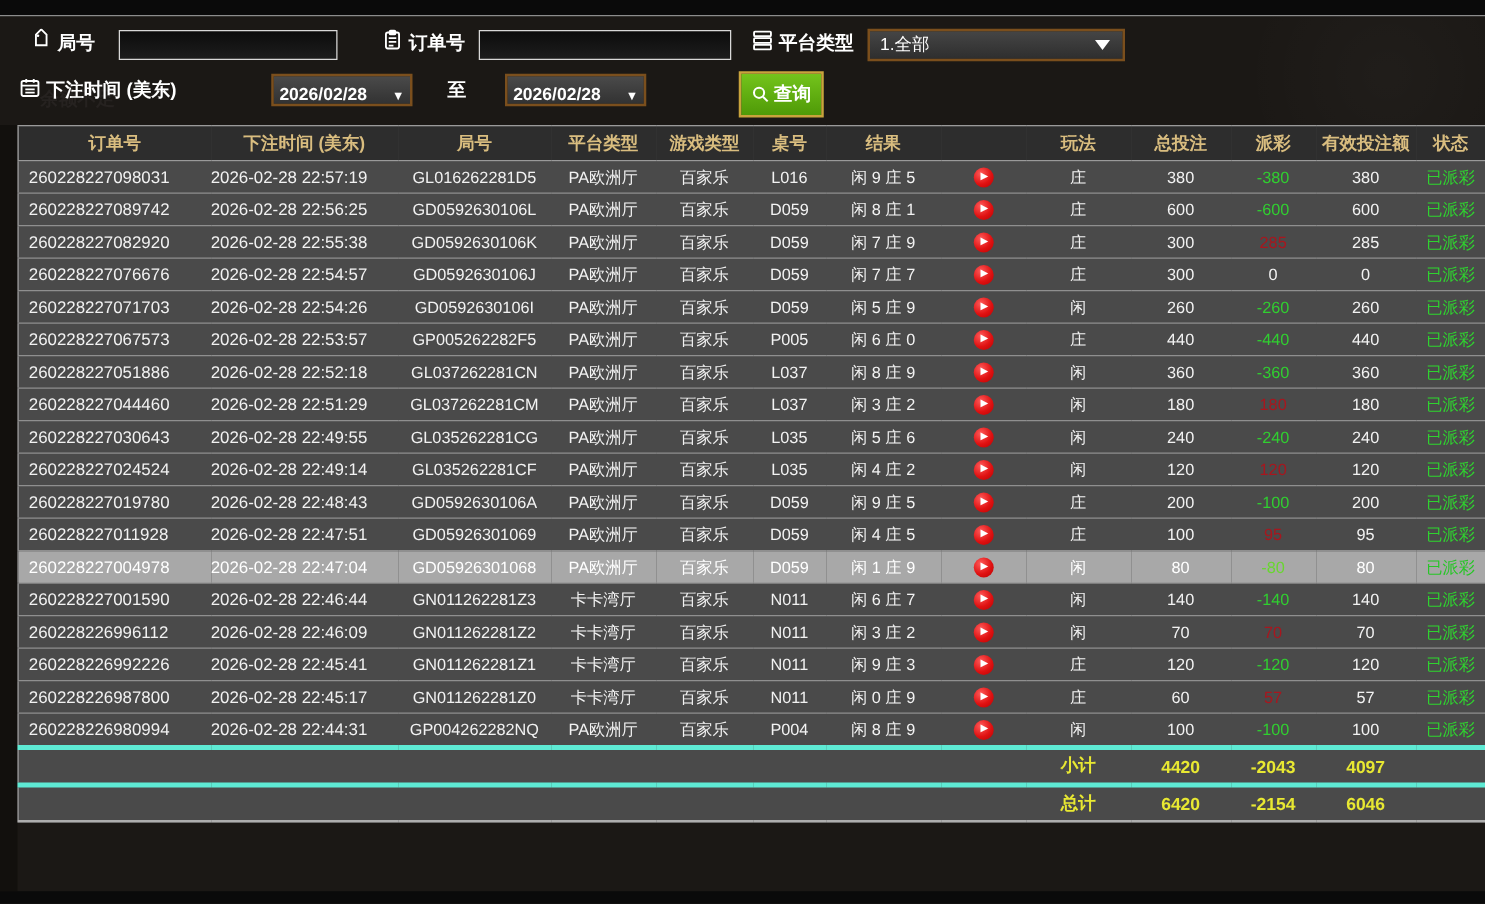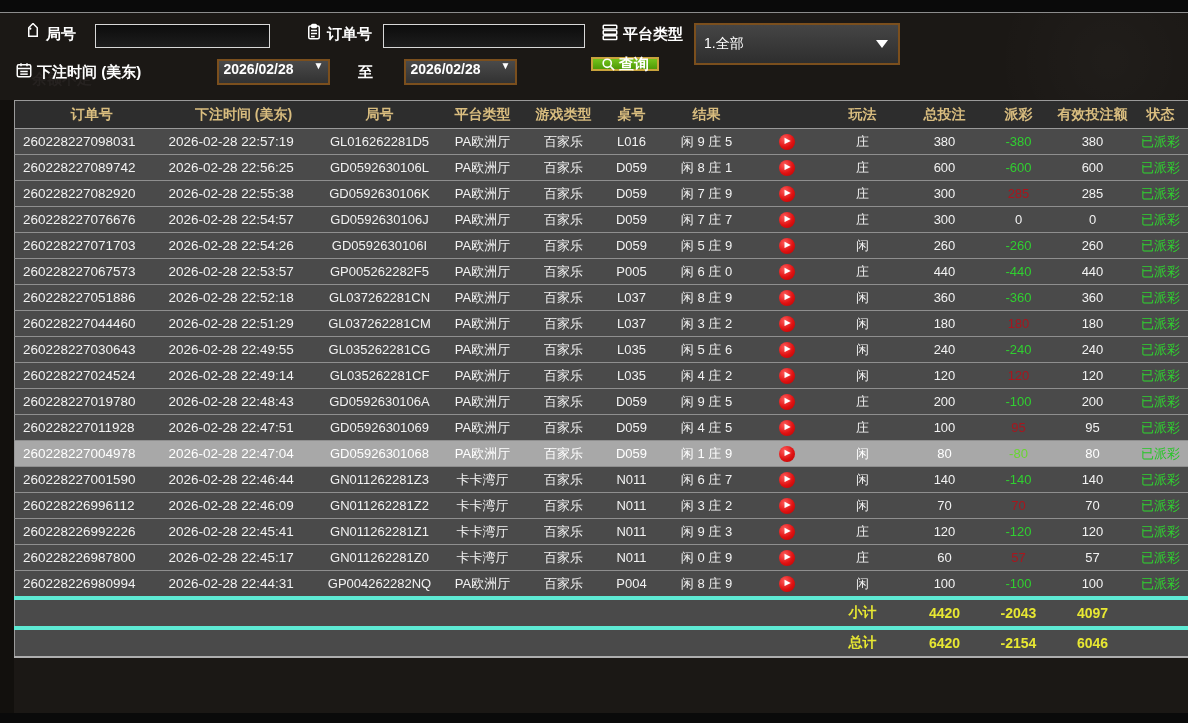--- a/index.html
+++ b/index.html
@@ -21,29 +21,29 @@
     z-index:1;pointer-events:none;}
 
   
   .flabel{position:absolute;color:#ffffff;font-size:15px;font-weight:bold;z-index:4;white-space:nowrap;}
   .ficon{position:absolute;width:18px;height:18px;z-index:4;}
   .ficon svg{width:18px;height:18px;display:block;}
   .txt-input{position:absolute;height:24px;background:linear-gradient(#0c0c0c,#1d1d1d);
     border:1px solid #d8d8d8;color:#fff;font-size:14px;padding:0 6px;box-sizing:border-box;z-index:4;outline:none;}
   .date-btn{position:absolute;height:26px;background:linear-gradient(#4a4a4a,#323232);
     border:2px solid #7b4f1d;color:#fff;font-size:14px;font-weight:bold;z-index:4;
-    display:flex;align-items:flex-start;justify-content:center;gap:20px;box-sizing:border-box;cursor:pointer;}
+    display:flex;align-items:flex-end;justify-content:center;gap:20px;box-sizing:border-box;cursor:pointer;}
   .date-btn .caret{font-size:10px;line-height:1;}
-  .select-box{position:absolute;height:42px;background:linear-gradient(#454545,#2e2e2e);
+  .select-box{position:absolute;height:26px;background:linear-gradient(#454545,#2e2e2e);
     border:2px solid #7b4f1d;color:#fff;font-size:14px;z-index:4;
     display:flex;align-items:center;box-sizing:border-box;cursor:pointer;}
   .select-box .sel-val{padding-left:8px;flex:1;}
   .select-box .sel-caret{width:0;height:0;border-left:6px solid transparent;border-right:6px solid transparent;
     border-top:8px solid #ffffff;margin-right:10px;}
-  .query-btn{position:absolute;height:14px;background:linear-gradient(#74c41c,#4f9a07);
+  .query-btn{position:absolute;height:37px;background:linear-gradient(#74c41c,#4f9a07);
     border:2px solid #c9a33c;color:#fff;font-size:15px;font-weight:bold;z-index:4;
     display:flex;align-items:center;gap:3px;padding:0 8px;box-sizing:border-box;cursor:pointer;}
   .query-btn svg{width:15px;height:15px;}
 
   
   .grid-wrap{position:absolute;left:14px;top:100px;width:1174px;z-index:4;}
   table{border-collapse:collapse;table-layout:fixed;width:1174px;background:#4a4a4a;
     border-left:1px solid #9a9a9a;}
   col.c1{width:154px}col.c2{width:150px}col.c3{width:122px}col.c4{width:84px}
   col.c5{width:78px}col.c6{width:58px}col.c7{width:92px}col.c8{width:68px}

